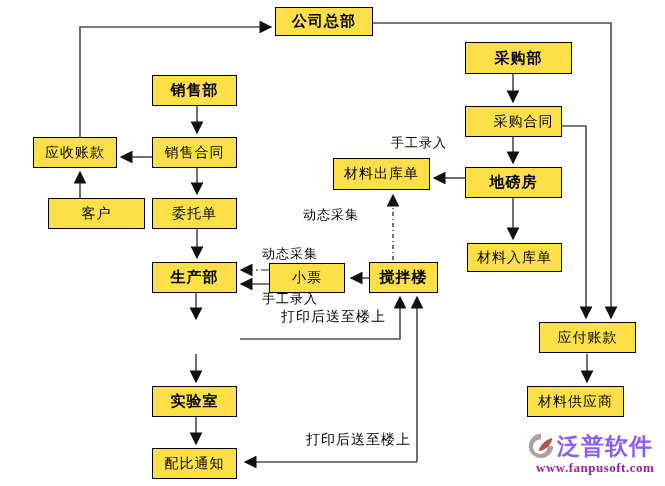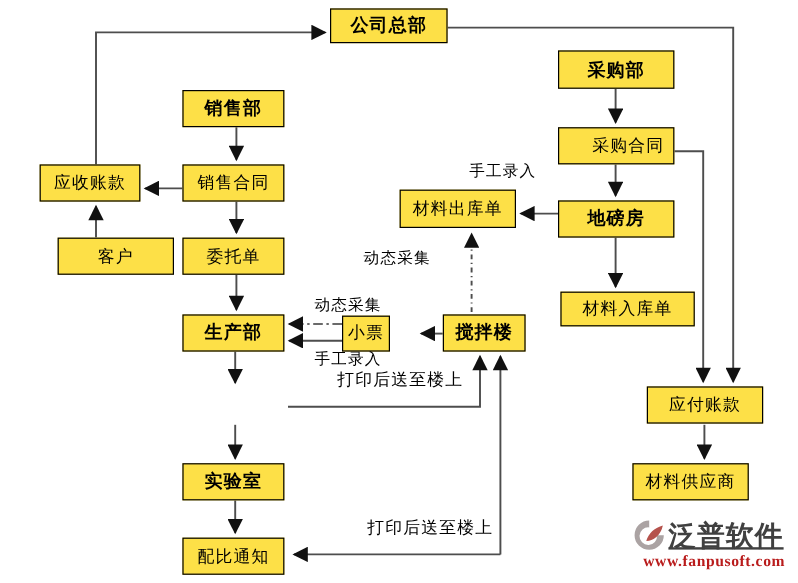--- a/index.html
+++ b/index.html
@@ -83,43 +83,43 @@
 
   <div class="node bold" style="left:275px;top:7px;width:98px;height:29px;">公司总部</div>
   <div class="node bold" style="left:152px;top:75px;width:85px;height:31px;">销售部</div>
   <div class="node" style="left:152px;top:137px;width:85px;height:31px;">销售合同</div>
   <div class="node" style="left:152px;top:198px;width:85px;height:31px;">委托单</div>
   <div class="node bold" style="left:152px;top:262px;width:85px;height:31px;">生产部</div>
   <div class="node bold" style="left:152px;top:386px;width:85px;height:31px;">实验室</div>
   <div class="node" style="left:152px;top:448px;width:85px;height:31px;">配比通知</div>
   <div class="node" style="left:33px;top:137px;width:84px;height:31px;text-align:center;">应收账款</div>
   <div class="node" style="left:48px;top:198px;width:97px;height:31px;">客户</div>
-  <div class="node" style="left:285px;top:263px;width:40px;height:30px;">小票</div>
+  <div class="node" style="left:269px;top:263px;width:76px;height:30px;">小票</div>
   <div class="node bold" style="left:369px;top:262px;width:69px;height:31px;">搅拌楼</div>
   <div class="node" style="left:333px;top:158px;width:97px;height:32px;">材料出库单</div>
-  <div class="node bold" style="left:465px;top:42px;width:97px;height:32px;">采购部</div>
+  <div class="node bold" style="left:465px;top:42px;width:107px;height:32px;">采购部</div>
   <div class="node" style="left:465px;top:106px;width:97px;height:31px;padding-left:20px;">采购合同</div>
   <div class="node bold" style="left:465px;top:167px;width:97px;height:31px;">地磅房</div>
-  <div class="node" style="left:467px;top:243px;width:112px;height:29px;">材料入库单</div>
+  <div class="node" style="left:467px;top:243px;width:95px;height:29px;">材料入库单</div>
   <div class="node" style="left:539px;top:322px;width:97px;height:31px;">应付账款</div>
   <div class="node" style="left:527px;top:386px;width:97px;height:31px;">材料供应商</div>
 
   <div class="annot" style="left:391px;top:134px;">手工录入</div>
   <div class="annot" style="left:303px;top:206px;">动态采集</div>
   <div class="annot" style="left:262px;top:245px;">动态采集</div>
   <div class="annot" style="left:262px;top:290px;">手工录入</div>
   <div class="annot big" style="left:281px;top:308px;">打印后送至楼上</div>
   <div class="annot big" style="left:306px;top:431px;">打印后送至楼上</div>
 
   <div id="watermark">
     <div class="row">
       <span style="display:inline-block;width:26px;height:26px;margin-right:3px;">
         <svg width="26" height="26" viewBox="0 0 32 32" xmlns="http://www.w3.org/2000/svg">
           <path d="M16,1 A15,15 0 1 0 31,16 L24,16 A9,9 0 1 1 16,8 Z" fill="#aba3a3"></path>
           <path d="M30,6 C22,8 15,14 13,22 C20,22 28,16 30,6 Z" fill="#b5524c"></path>
         </svg>
       </span>
-      <span id="brand-text" style="color: #404040; text-decoration: underline;">泛普软件</span>
+      <span id="brand-text" style="color: #8b5cf6;">泛普软件</span>
     </div>
-    <span id="brand-url" style="color: #b91c1c;">www.fanpusoft.com</span>
+    <span id="brand-url" style="color: #a21caf;">www.fanpusoft.com</span>
   </div>
 
 </div>
 
 </body></html>

